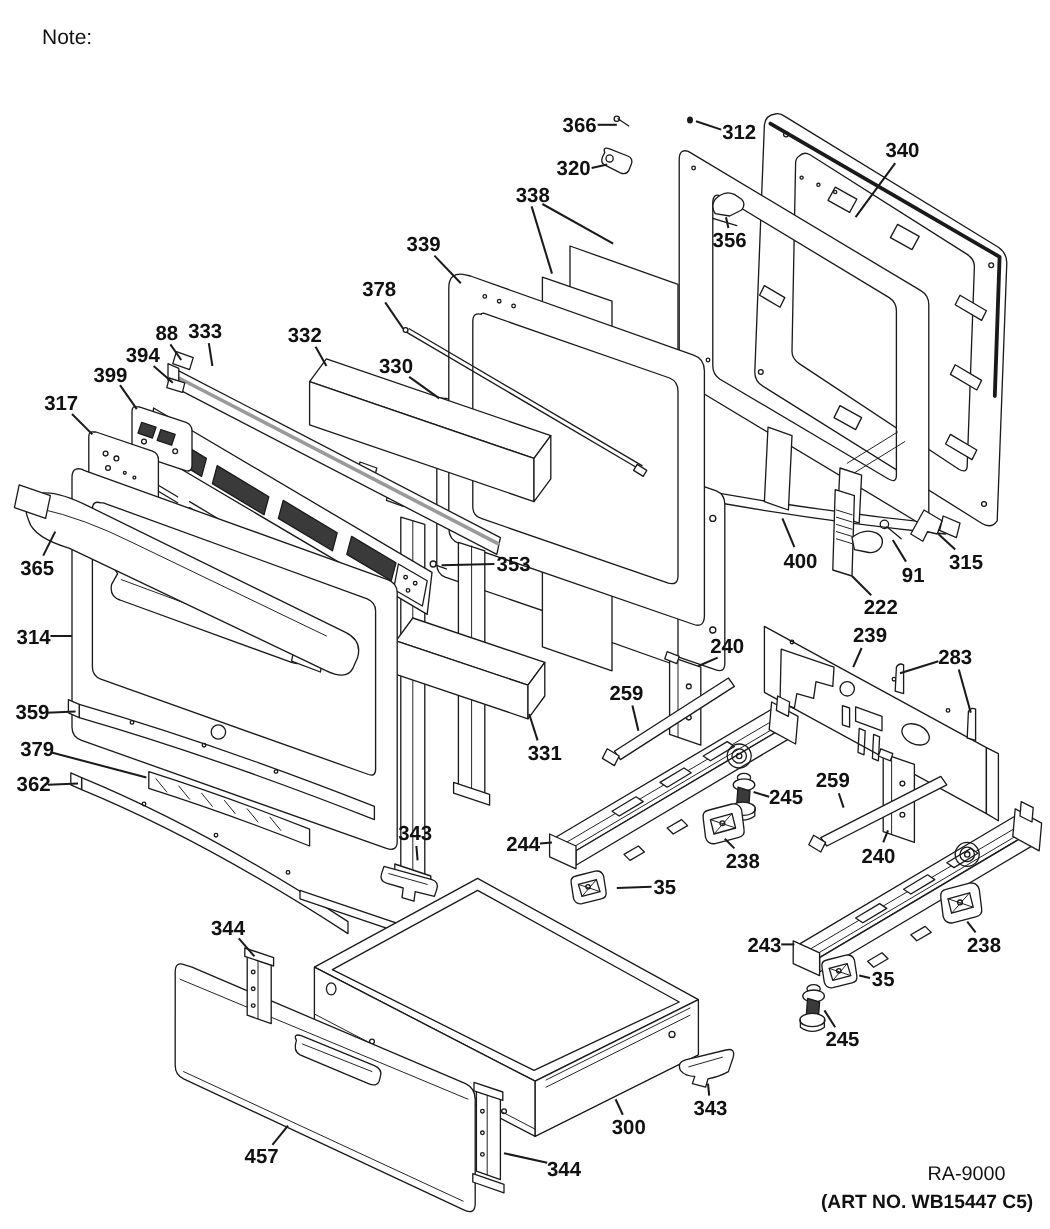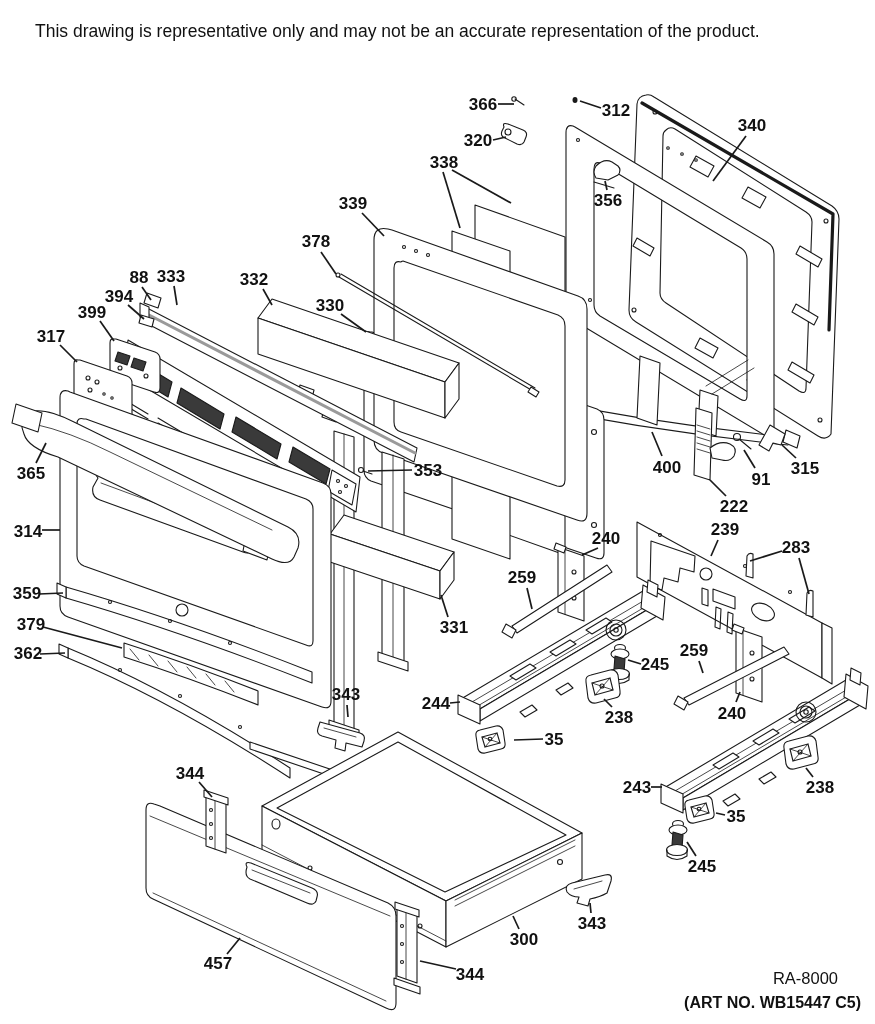--- a/index.html
+++ b/index.html
@@ -19,21 +19,21 @@
   .ink .shade{stroke:#9a9a9a;stroke-width:3;}
   .ink .thin{stroke-width:0.8;}
   .ink .thick{stroke-width:3.2;}
   .ink .fillink{fill:#1a1a1a;stroke:none;}
   .part-num{font-family:"Liberation Sans",sans-serif;font-size:17px;font-weight:bold;fill:#111;}
 </style>
 </head>
 <body>
 
 <div id="note">
-  <div>This drawing is representative only and may not be an accurate representation of the product.</div>
+  <div>Note:</div>
 </div>
 
 <svg id="art" width="875" height="1024" viewBox="0 0 875 1024">
 
   <g class="ink">
 
     <g>
       <path class="panel" fill-rule="evenodd" d="
         M646,95 Q638,96 637,104 L629,310 Q629,318 636,322 L818,436 Q826,441 831,434
         L839,219 Q839,211 832,206 L654,97 Q650,94 646,95 Z
@@ -621,14 +621,14 @@
         <line x1="519" y1="929" x2="513" y2="916" stroke="#1a1a1a" stroke-width="1.7"></line>
         <text x="524" y="945" text-anchor="middle" class="part-num">300</text>
       </g>
       <g>
         <line x1="591" y1="913" x2="590" y2="903" stroke="#1a1a1a" stroke-width="1.7"></line>
         <text x="592" y="929" text-anchor="middle" class="part-num">343</text>
       </g>
     </g>
 </svg>
 
-<div id="footer-ra">RA-8000</div>
+<div id="footer-ra">RA-9000</div>
 <div id="footer-art">(ART NO. WB15447 C5)</div>
 
 </body></html>

